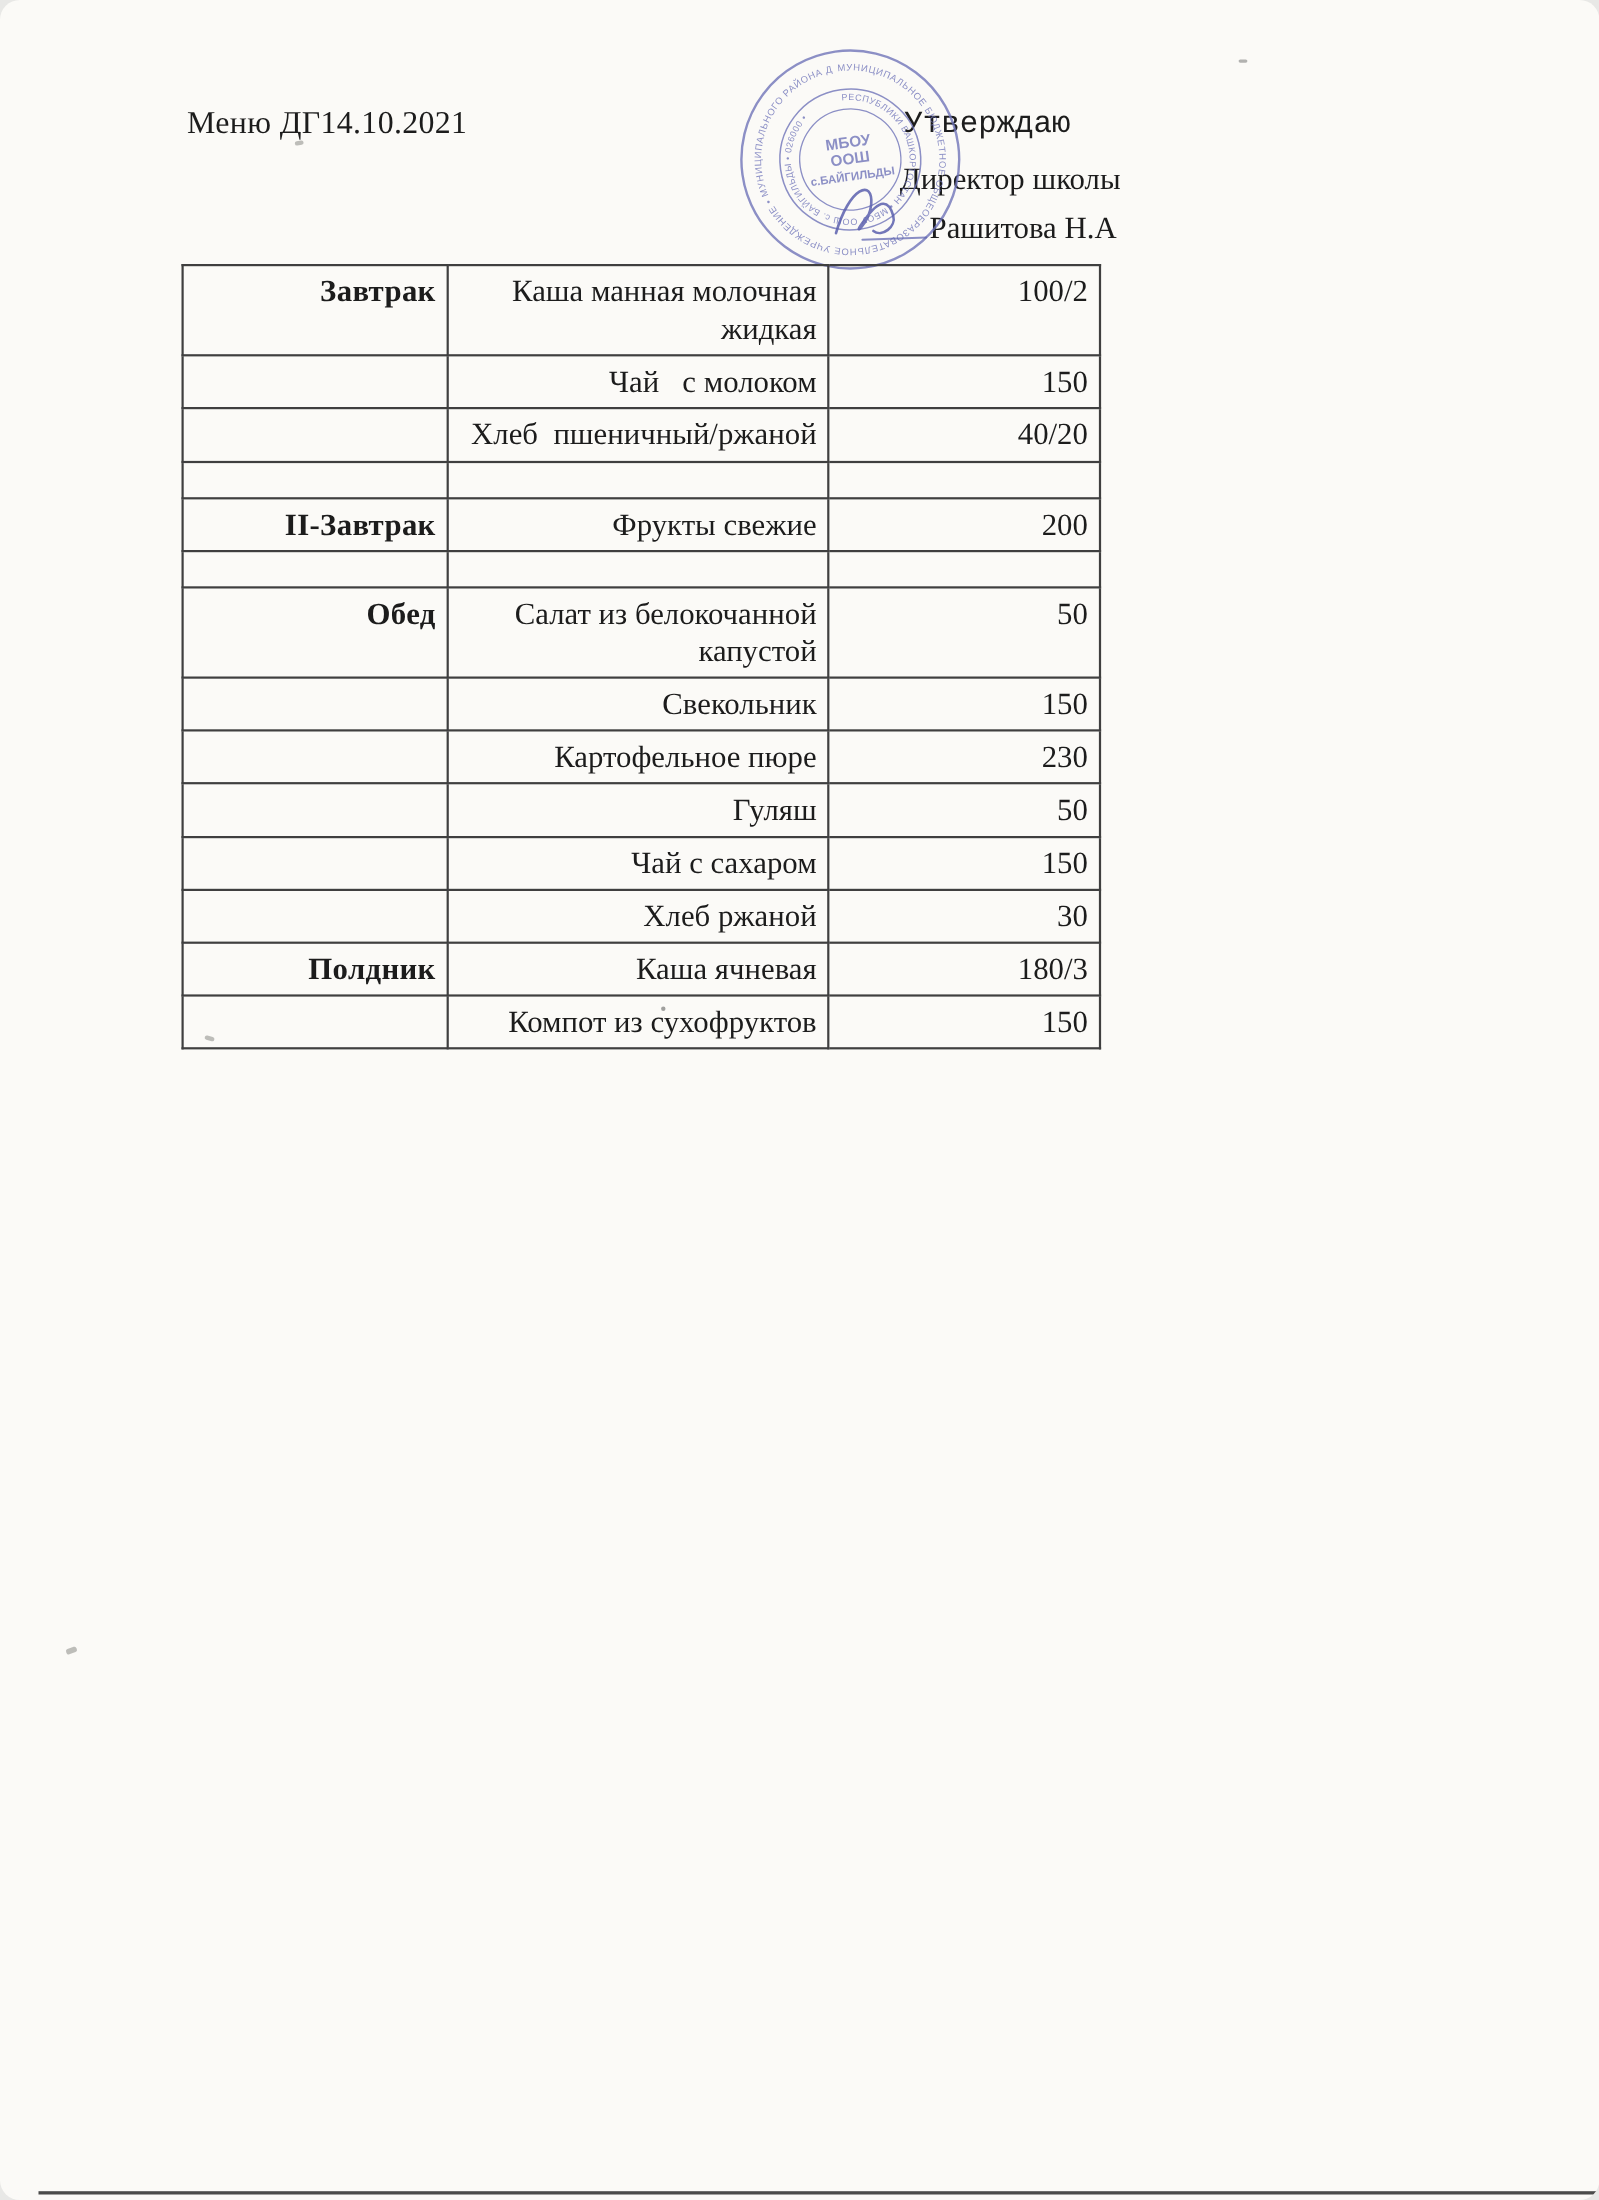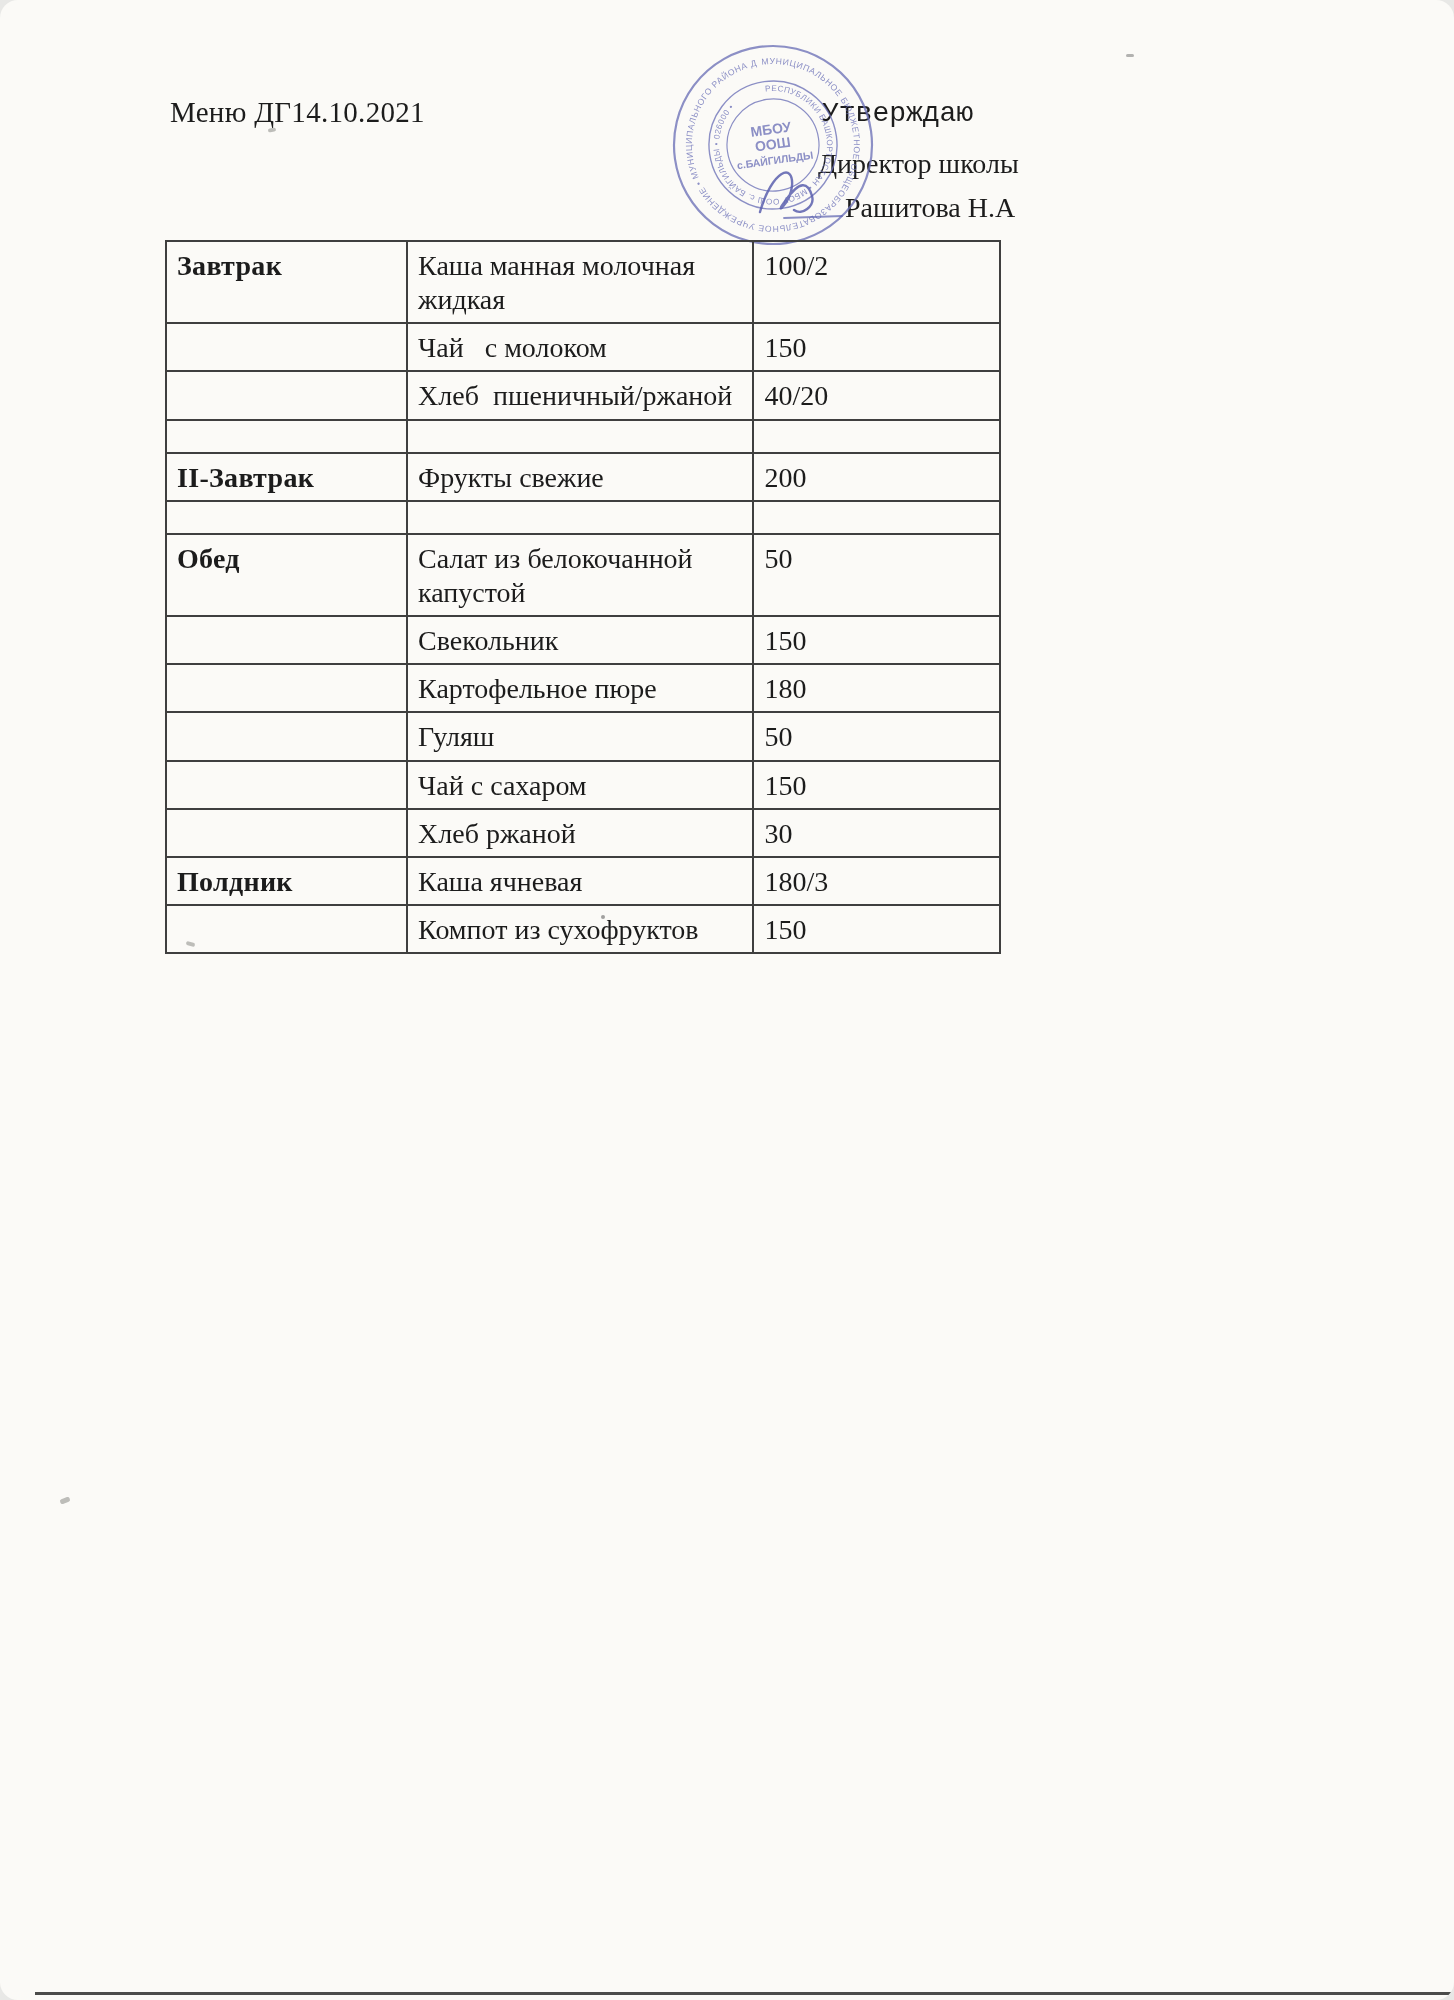--- a/index.html
+++ b/index.html
@@ -53,20 +53,21 @@
     width: 140px;
     height: 70px;
     pointer-events: none;
   }
 
   
   .menu-table-wrap {
     position: absolute;
     left: 165px;
     top: 240px;
+    text-align: right;
   }
   table.menu-table {
     border-collapse: collapse;
     table-layout: fixed;
     width: 836px;
     background: transparent;
   }
   table.menu-table td {
     border: 2px solid #3f3f3f;
     vertical-align: top;
@@ -176,21 +177,21 @@
       <td class="col-portion">50</td>
     </tr>
           <tr>
       <td class="col-meal"></td>
       <td class="col-dish">Свекольник</td>
       <td class="col-portion">150</td>
     </tr>
           <tr>
       <td class="col-meal"></td>
       <td class="col-dish">Картофельное пюре</td>
-      <td class="col-portion">180</td>
+      <td class="col-portion">230</td>
     </tr>
           <tr>
       <td class="col-meal"></td>
       <td class="col-dish">Гуляш</td>
       <td class="col-portion">50</td>
     </tr>
           <tr>
       <td class="col-meal"></td>
       <td class="col-dish">Чай с сахаром</td>
       <td class="col-portion">150</td>

